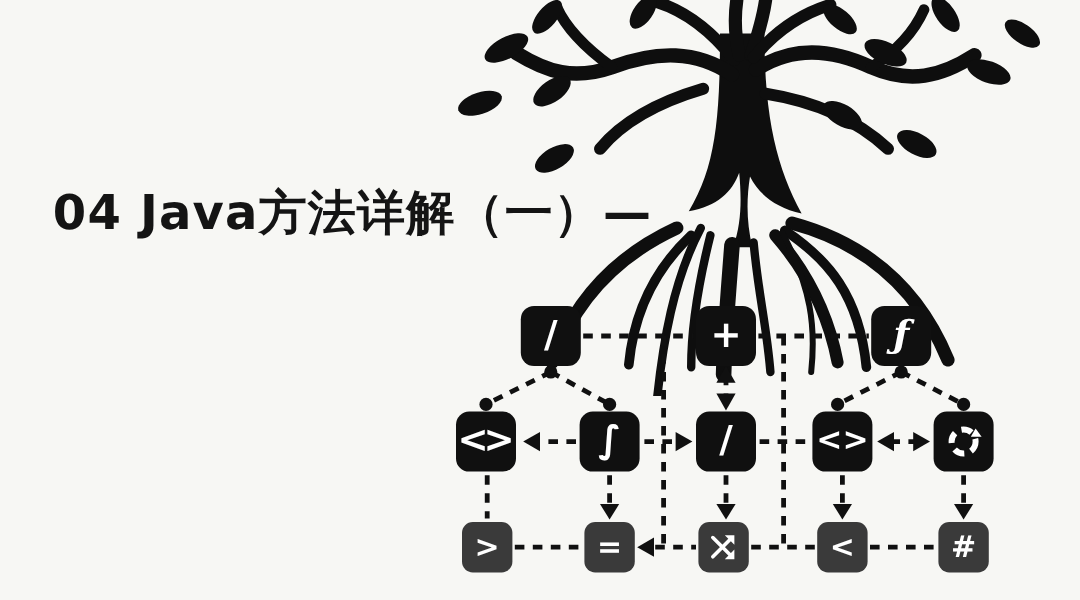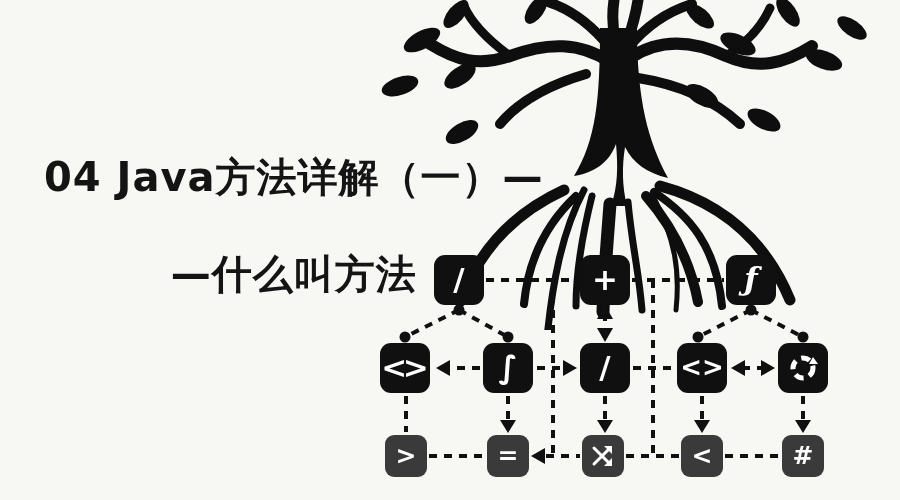--- a/index.html
+++ b/index.html
@@ -142,21 +142,20 @@
     <polygon class="head" points="702,433 694,420 710,420"></polygon>
     <line class="dash" x1="803" y1="396" x2="803" y2="419"></line>
     <polygon class="head" points="803,433 795,420 811,420"></polygon>
 
     <line class="dash" x1="429" y1="456" x2="485" y2="456"></line>
     <line class="dash" x1="725" y1="456" x2="780" y2="456"></line>
   </svg>
 
   <div class="title">
     <div class="l1">04 Java方法详解（一）—</div>
-    <div class="l2">—什么叫方法</div>
   </div>
 
   <div class="node r12 n-a">
     <span class="sym">/</span>
   </div>
   <div class="node r12 n-b">
     <span class="sym">+</span>
   </div>
   <div class="node r12 n-c">
     <span class="sym ital">ƒ</span>

